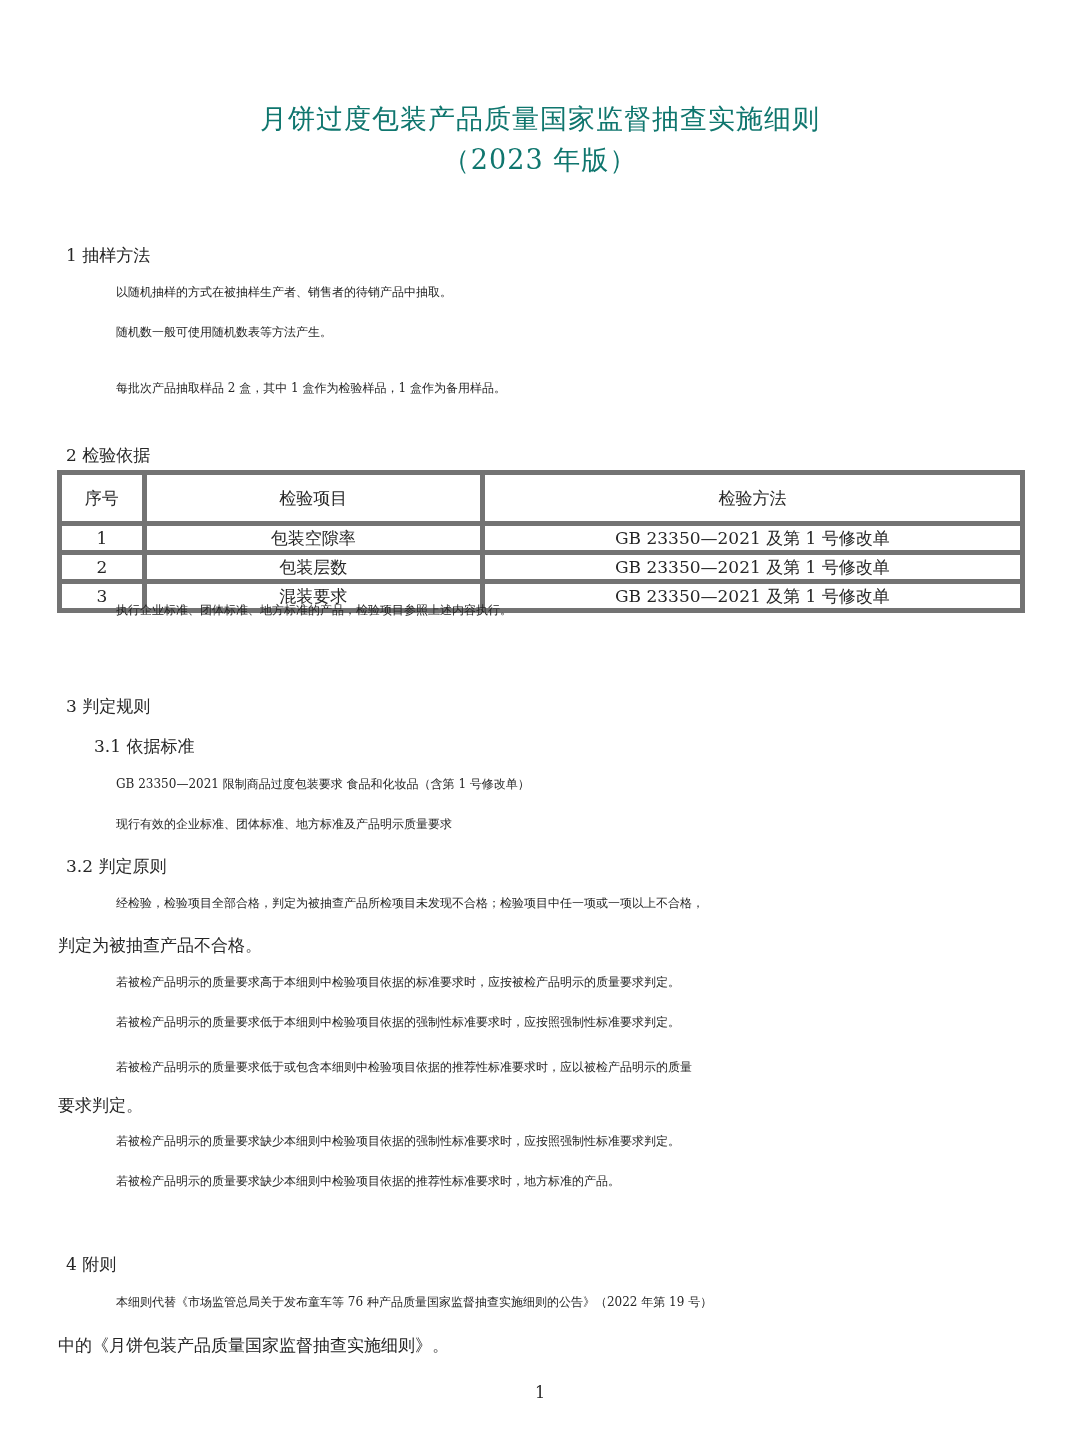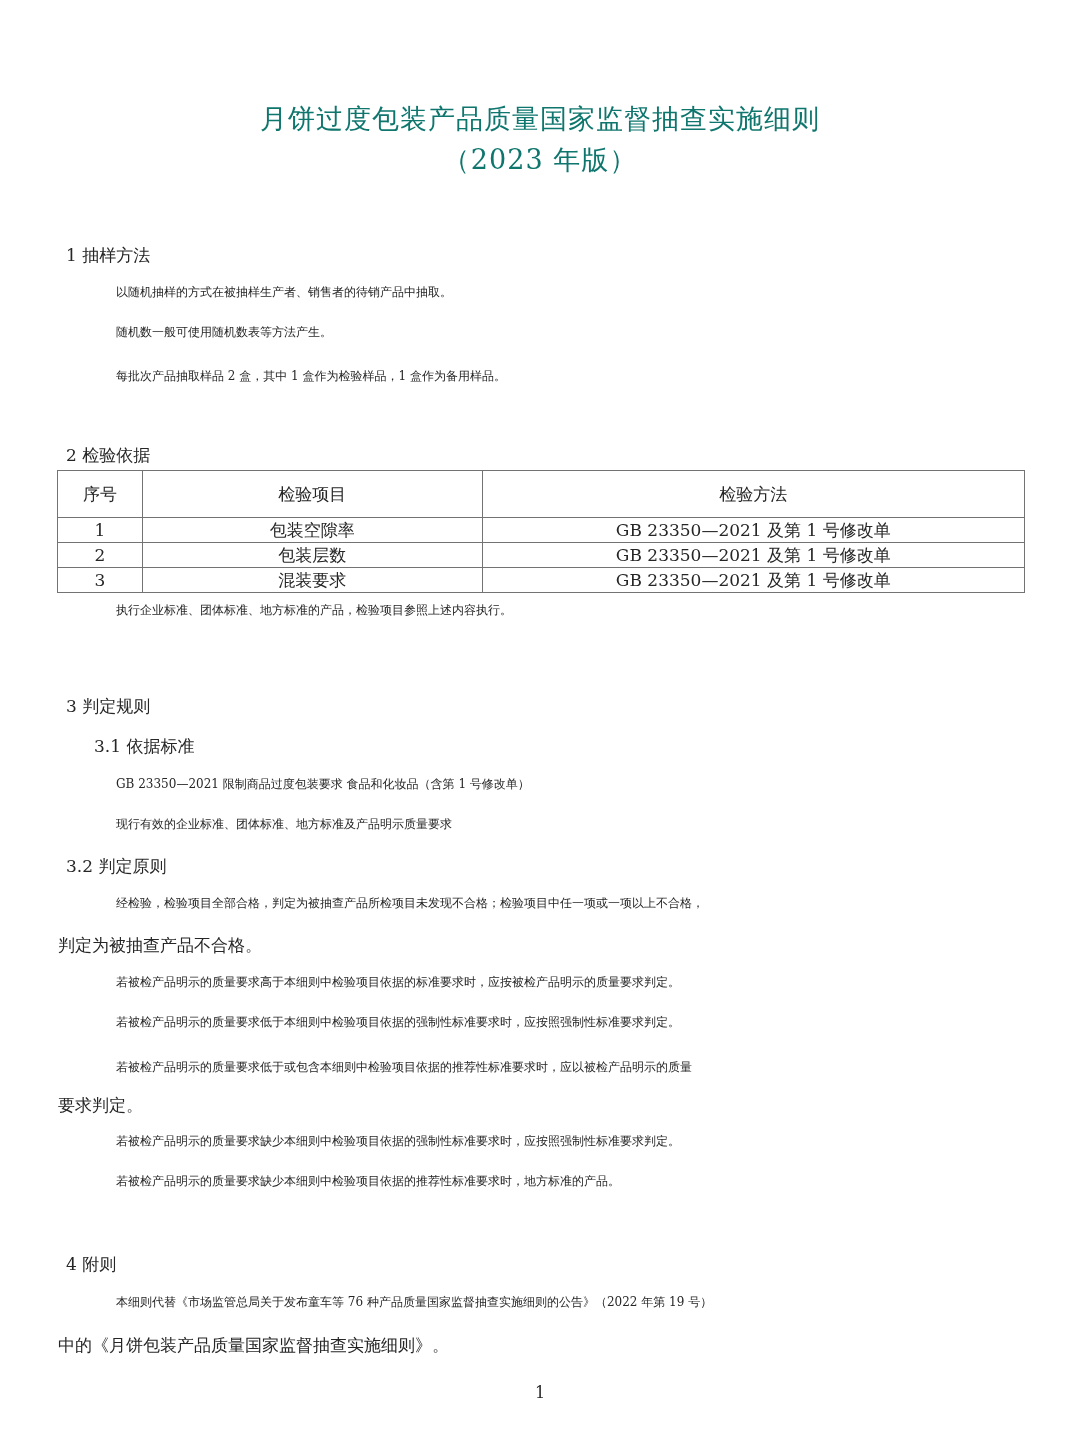--- a/index.html
+++ b/index.html
@@ -11,37 +11,37 @@
   .abs { position: absolute; white-space: nowrap; }
   .title { left: 0; width: 1080px; text-align: center; font-size: 27px; letter-spacing: 1px; color: #0f766e; }
   .h { left: 66px; font-size: 17px; }
   .p { font-size: 12px; left: 104px; margin-left: 12px; }
   .p2 { font-size: 17px; left: 58px; }
   table.insp {
     position: absolute; left: 57px; top: 470px; width: 968px;
     border-collapse: collapse; font-size: 17px;
   }
   table.insp td, table.insp th {
-    border: 1px solid #737373; text-align: center; font-weight: normal;
+    border: 5px solid #737373; text-align: center; font-weight: normal;
     padding: 0; height: 24px; line-height: 24px;
   }
   table.insp th { height: 38px; line-height: 46px; }
   .pagenum { left: 0; width: 1080px; text-align: center; top: 1383px; font-size: 16px; }
 </style>
 </head>
 <body>
 
 <div>
   <div class="abs title" style="top:101px;">月饼过度包装产品质量国家监督抽查实施细则</div>
   <div class="abs title" style="top:142px;">（2023 年版）</div>
 
   <div class="abs h" style="top:244px;">1  抽样方法</div>
   <div class="abs p" style="top:284px;">以随机抽样的方式在被抽样生产者、销售者的待销产品中抽取。</div>
   <div class="abs p" style="top:324px;">随机数一般可使用随机数表等方法产生。</div>
-  <div class="abs p" style="top:368px;">每批次产品抽取样品 2 盒，其中 1 盒作为检验样品，1 盒作为备用样品。</div>
+  <div class="abs p" style="top:380px;">每批次产品抽取样品 2 盒，其中 1 盒作为检验样品，1 盒作为备用样品。</div>
 
   <div class="abs h" style="top:444px;">2  检验依据</div>
   <table class="insp">
     <colgroup>
         <col style="width:85px">
         <col style="width:340px">
         <col style="width:543px">
       </colgroup>
     <tbody>
         <tr>

